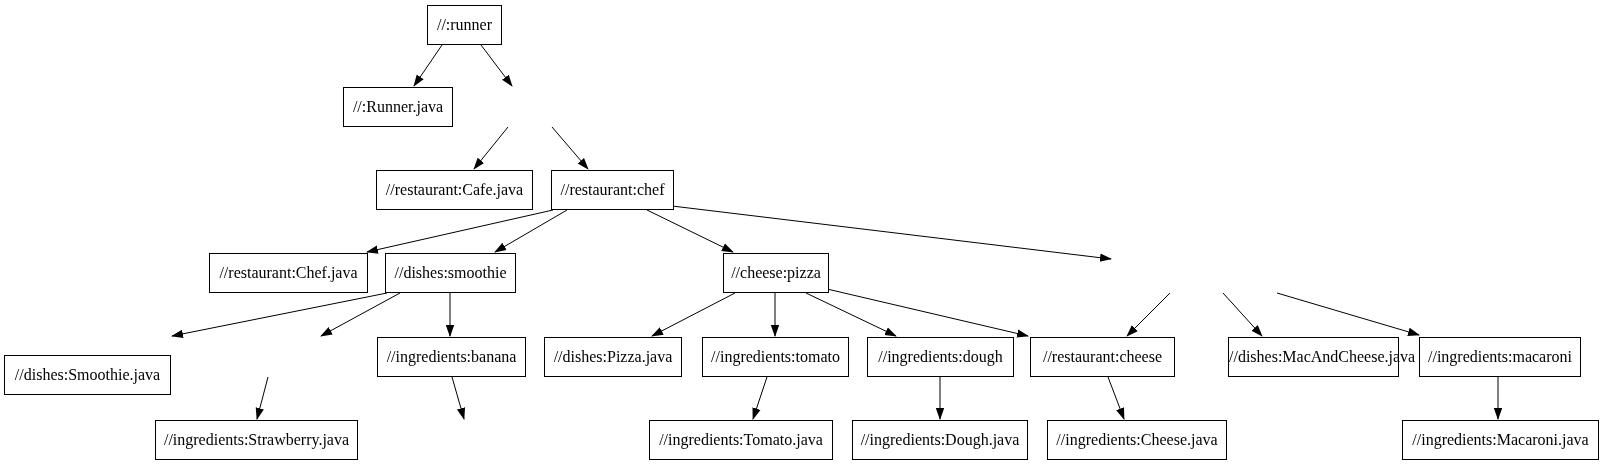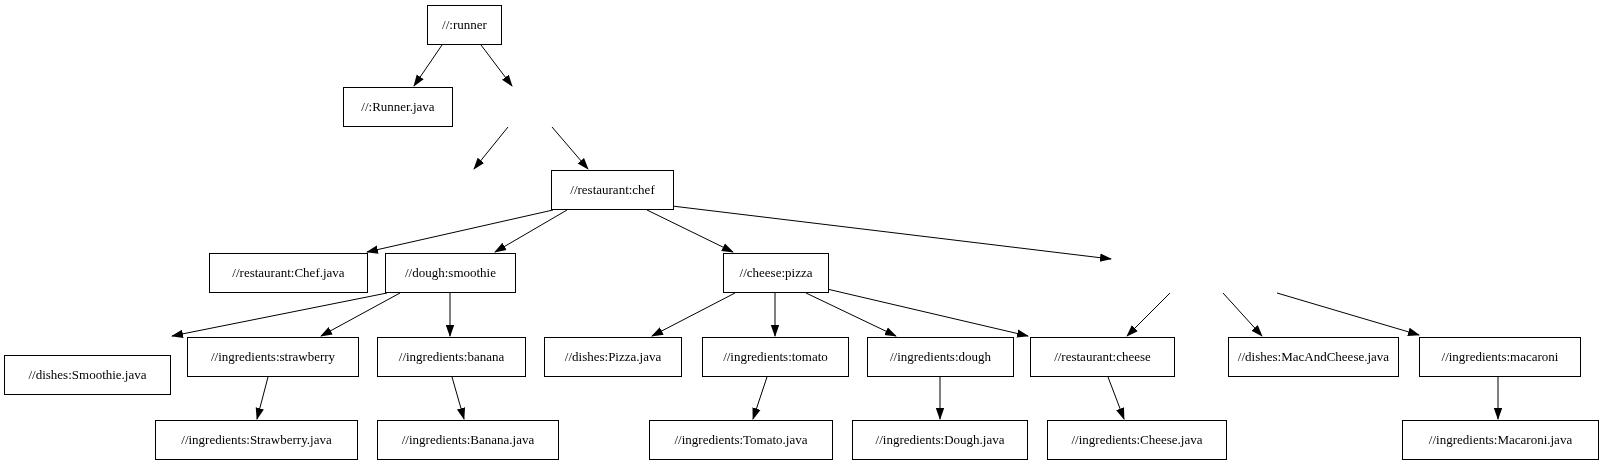--- a/index.html
+++ b/index.html
@@ -26,21 +26,21 @@
     stroke: #000000;
     stroke-width: 1;
   }
   .node {
     position: absolute;
     height: 38px;
     box-sizing: content-box;
     background: #ffffff;
     border: 1px solid #000000;
     color: #000000;
-    font-size: 13px;
+    font-size: 16px;
     line-height: 38px;
     text-align: center;
     white-space: nowrap;
   }
 </style>
 </head>
 <body>
 
 <div class="canvas">
 
@@ -71,33 +71,32 @@
     <line x1="1223" y1="293" x2="1262" y2="336" marker-end="url(#arrow)"></line>
     <line x1="1277" y1="293" x2="1419" y2="335" marker-end="url(#arrow)"></line>
     <line x1="767" y1="377" x2="753" y2="419" marker-end="url(#arrow)"></line>
     <line x1="940" y1="377" x2="940" y2="419" marker-end="url(#arrow)"></line>
     <line x1="1108" y1="377" x2="1124" y2="419" marker-end="url(#arrow)"></line>
     <line x1="1498" y1="377" x2="1498" y2="419" marker-end="url(#arrow)"></line>
   </svg>
 
   <div class="node" style="left:427px;top:5px;width:73px">//:runner</div>
   <div class="node" style="left:343px;top:87px;width:108px">//:Runner.java</div>
+  <div class="node" style="left:376px;top:170px;width:155px">//restaurant:Cafe.java</div>
   <div class="node" style="left:551px;top:170px;width:121px">//restaurant:chef</div>
   <div class="node" style="left:209px;top:253px;width:157px">//restaurant:Chef.java</div>
-  <div class="node" style="left:385px;top:253px;width:129px">//dough:smoothie</div>
+  <div class="node" style="left:385px;top:253px;width:129px">//dishes:smoothie</div>
   <div class="node" style="left:723px;top:253px;width:104px">//cheese:pizza</div>
   <div class="node" style="left:4px;top:355px;width:165px">//dishes:Smoothie.java</div>
-  <div class="node" style="left:187px;top:337px;width:170px">//ingredients:strawberry</div>
   <div class="node" style="left:377px;top:337px;width:147px">//ingredients:banana</div>
   <div class="node" style="left:544px;top:337px;width:136px">//dishes:Pizza.java</div>
   <div class="node" style="left:702px;top:337px;width:145px">//ingredients:tomato</div>
   <div class="node" style="left:867px;top:337px;width:145px">//ingredients:dough</div>
   <div class="node" style="left:1030px;top:337px;width:143px">//restaurant:cheese</div>
   <div class="node" style="left:1228px;top:337px;width:169px">//dishes:MacAndCheese.java</div>
   <div class="node" style="left:1419px;top:337px;width:160px">//ingredients:macaroni</div>
   <div class="node" style="left:155px;top:420px;width:201px">//ingredients:Strawberry.java</div>
-  <div class="node" style="left:377px;top:420px;width:180px">//ingredients:Banana.java</div>
   <div class="node" style="left:649px;top:420px;width:182px">//ingredients:Tomato.java</div>
   <div class="node" style="left:852px;top:420px;width:174px">//ingredients:Dough.java</div>
   <div class="node" style="left:1047px;top:420px;width:178px">//ingredients:Cheese.java</div>
   <div class="node" style="left:1402px;top:420px;width:195px">//ingredients:Macaroni.java</div>
 
 </div>
 
 </body></html>

